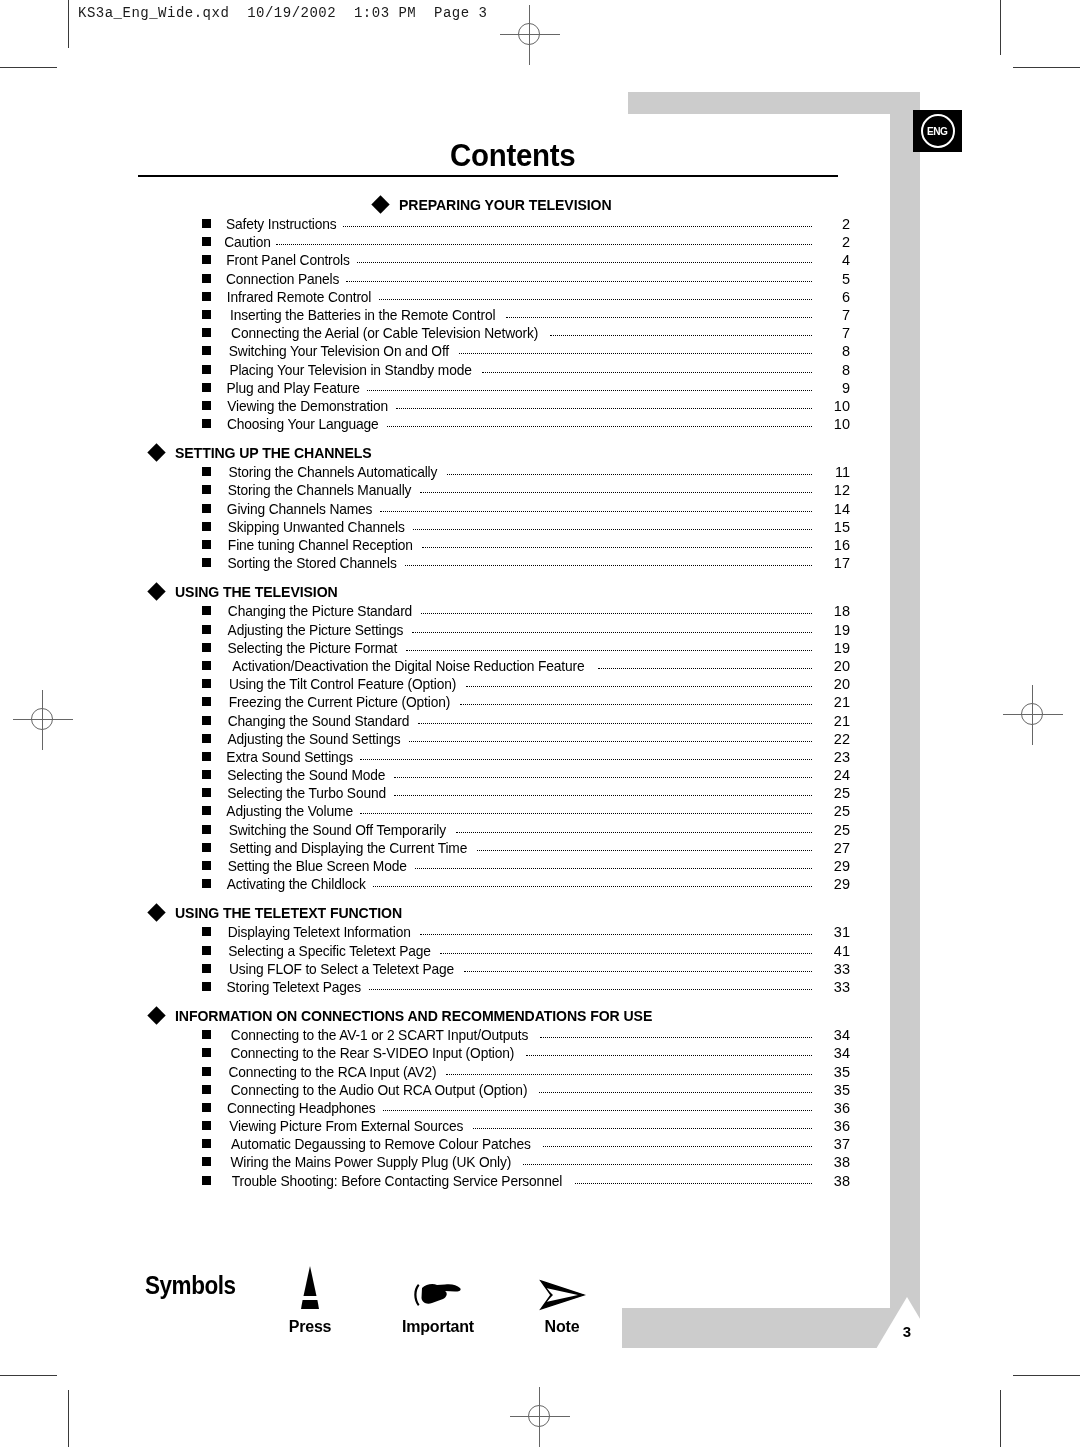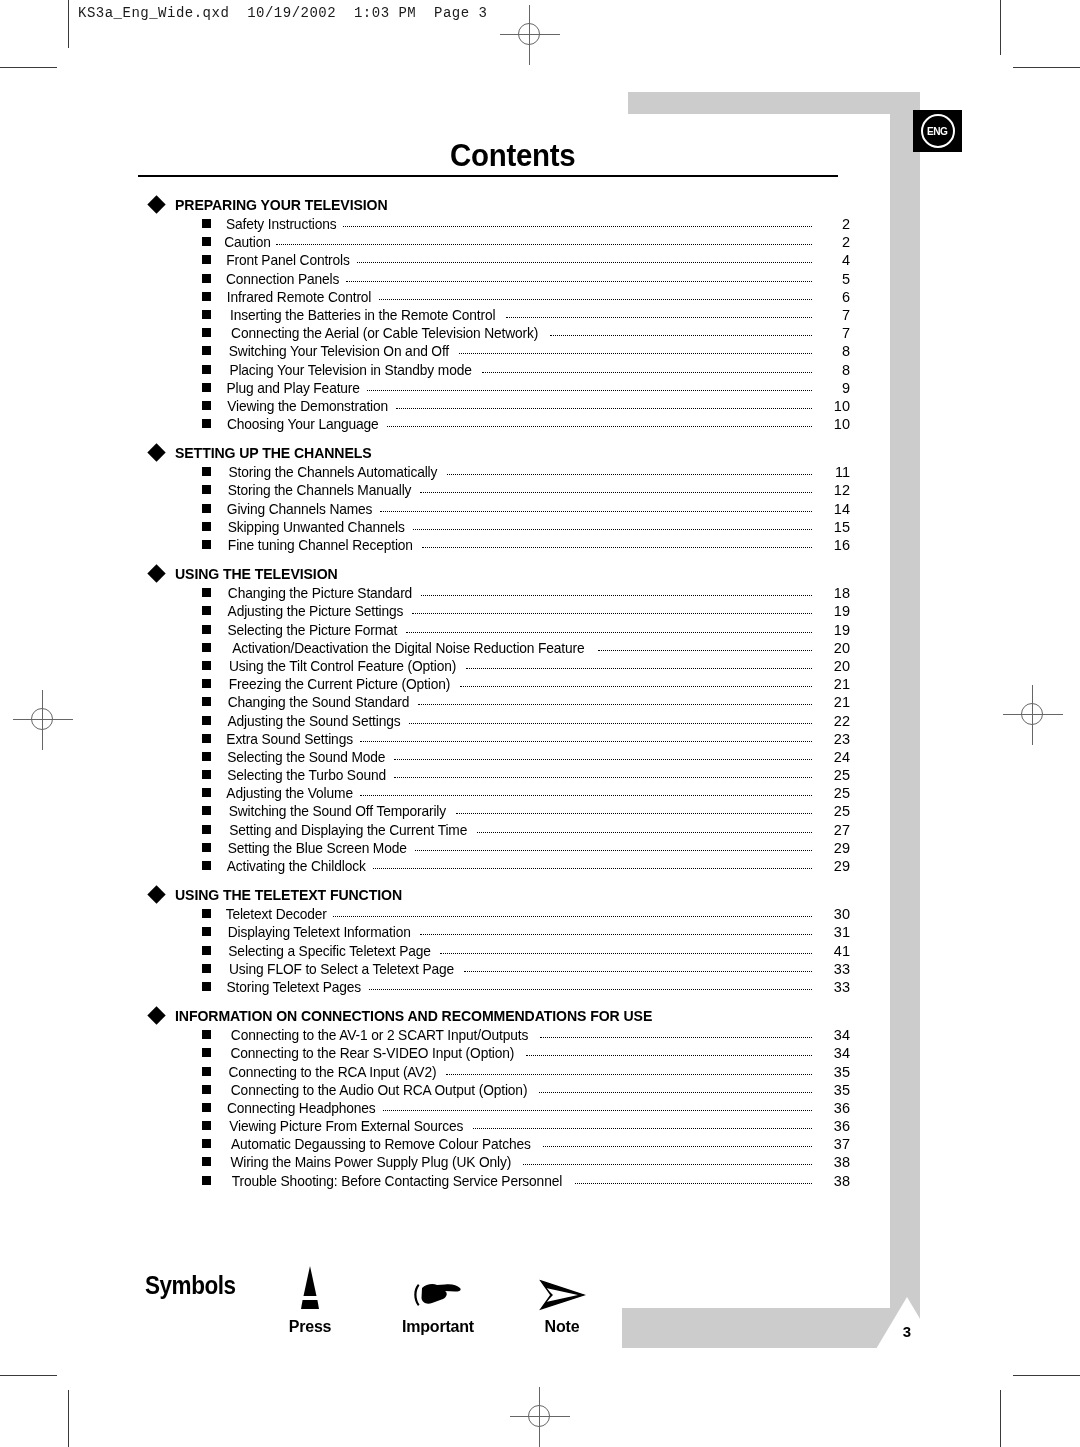--- a/index.html
+++ b/index.html
@@ -153,21 +153,21 @@
     left: 150px;
     top: 196px;
     width: 700px;
   }
   .section-head {
     display: flex;
     align-items: center;
     margin-top: 10px;
     margin-bottom: 3px;
   }
-  .section-head:first-child { margin-top: 0; }
+  .section-head:first-child { margin-top: 0; justify-content: center; }
   .diamond-icon {
     width: 13px;
     height: 13px;
     background: #000;
     transform: rotate(45deg);
     flex: 0 0 auto;
     margin-right: 12px;
   }
   .section-title {
     font-size: 15px;
@@ -419,20 +419,26 @@
       <span class="entry-text">Skipping Unwanted Channels</span>
       <span class="leader"></span>
       <span class="entry-page">15</span>
     </div>
     <div class="toc-entry">
       <span class="square-icon"></span>
       <span class="entry-text">Fine tuning Channel Reception</span>
       <span class="leader"></span>
       <span class="entry-page">16</span>
     </div>
+    <div class="toc-entry">
+      <span class="square-icon"></span>
+      <span class="entry-text">Sorting the Stored Channels</span>
+      <span class="leader"></span>
+      <span class="entry-page">17</span>
+    </div>
     <div class="section-head">
       <span class="diamond-icon"></span>
       <span class="section-title">USING THE TELEVISION</span>
     </div>
     <div class="toc-entry">
       <span class="square-icon"></span>
       <span class="entry-text">Changing the Picture Standard</span>
       <span class="leader"></span>
       <span class="entry-page">18</span>
     </div>
@@ -522,26 +528,20 @@
     </div>
     <div class="toc-entry">
       <span class="square-icon"></span>
       <span class="entry-text">Activating the Childlock</span>
       <span class="leader"></span>
       <span class="entry-page">29</span>
     </div>
     <div class="section-head">
       <span class="diamond-icon"></span>
       <span class="section-title">USING THE TELETEXT FUNCTION</span>
-    </div>
-    <div class="toc-entry">
-      <span class="square-icon"></span>
-      <span class="entry-text">Teletext Decoder</span>
-      <span class="leader"></span>
-      <span class="entry-page">30</span>
     </div>
     <div class="toc-entry">
       <span class="square-icon"></span>
       <span class="entry-text">Displaying Teletext Information</span>
       <span class="leader"></span>
       <span class="entry-page">31</span>
     </div>
     <div class="toc-entry">
       <span class="square-icon"></span>
       <span class="entry-text">Selecting a Specific Teletext Page</span>

